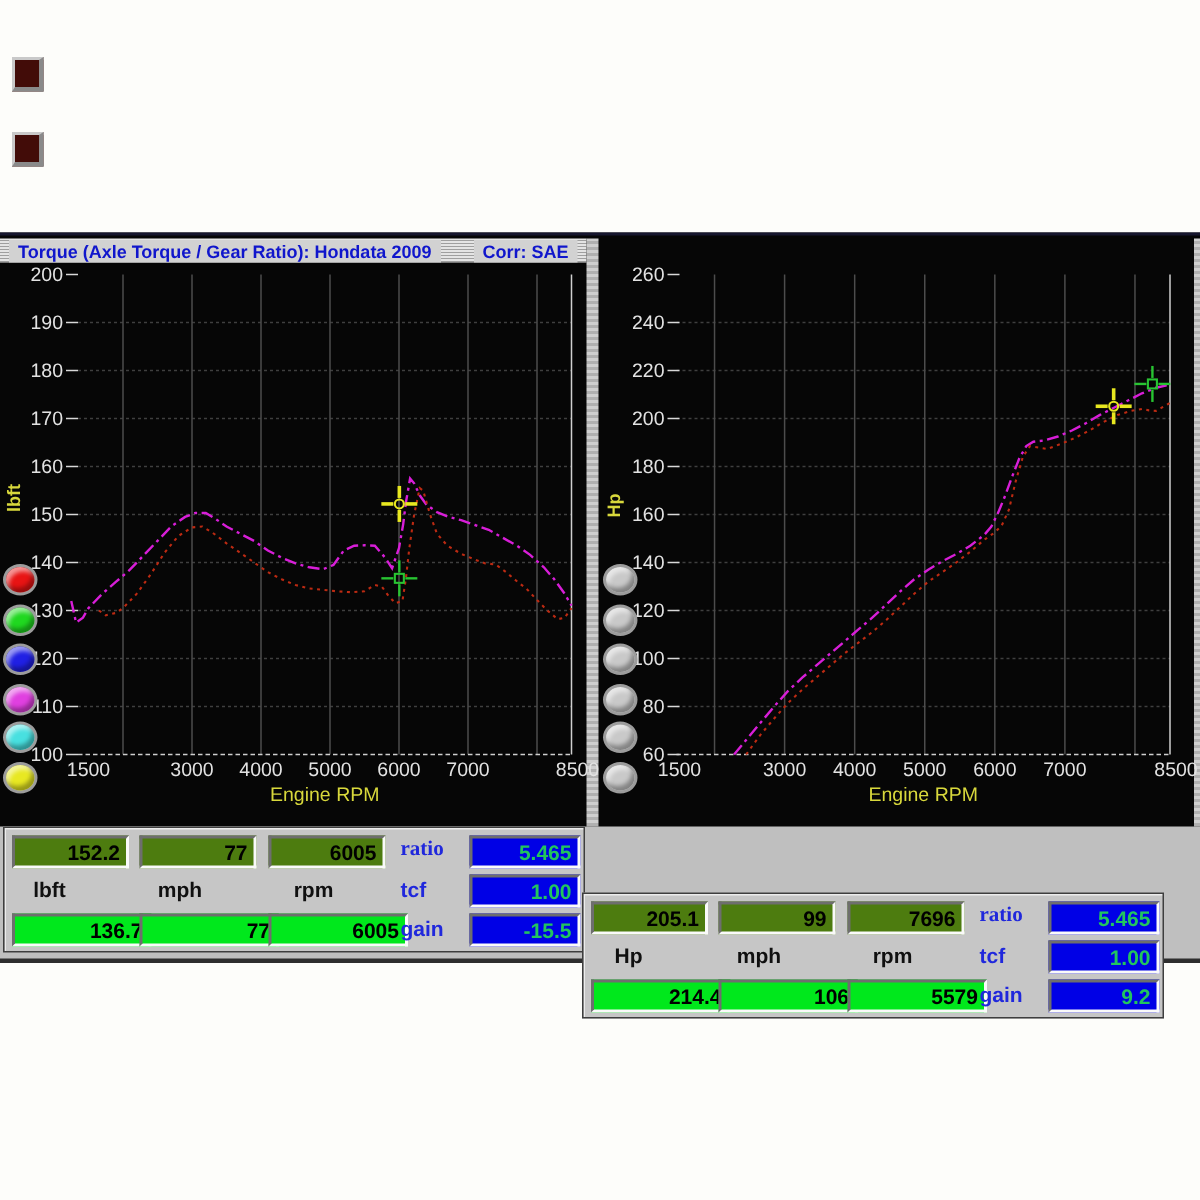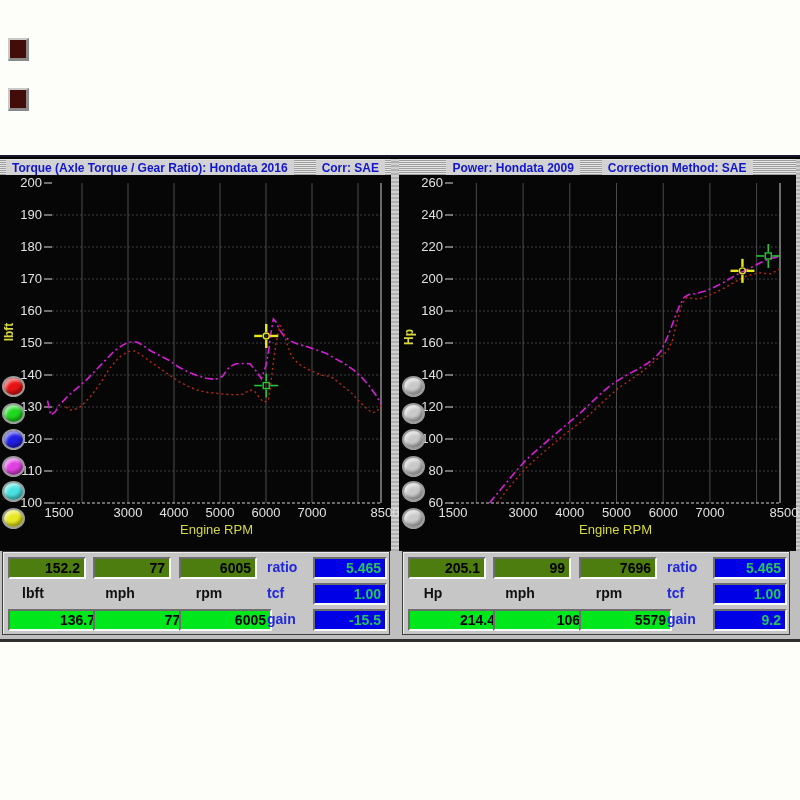--- a/index.html
+++ b/index.html
@@ -37,51 +37,47 @@
     text-align:center;transform:rotate(-90deg);}
   #ylab-left{left:-9px;top:325px;}
   #ylab-right{left:391px;top:330px;}
 
   .cbtn{position:absolute;width:19px;height:17px;border-radius:50%;border:2px solid #9c9c9c;
     box-shadow:inset -2px -3px 3px rgba(0,0,0,.35),inset 2px 3px 3px rgba(255,255,255,.55);}
 
   .readout{position:absolute;top:551px;width:386px;height:82px;background:#c6c6c6;
     border:1px solid #3e3e3e;box-shadow:inset 1px 1px 0 #ececec;}
   #readout-left{left:2px;}
-  #readout-right{left:402px;}
+  #readout-right{left:388px;margin-top:44px;}
   .vbox{position:absolute;width:70px;height:16px;border:2px solid;border-color:#6e6e6e #fafafa #fafafa #6e6e6e;
     font-weight:bold;font-size:14px;text-align:right;padding:1px 4px 1px 0;color:#000;}
   .ybg{background:#4d7c0f;}
   .gbg{background:#00e81c;padding-left:15px;}
   .bbg{background:#0000e6;color:#22c55e;}
   .c1{left:5px;}.c2{left:90px;}.c3{left:176px;}
   .r1{top:5px;}.r2{top:31px;}.r3{top:57px;}
   .unit{position:absolute;width:74px;top:33px;text-align:center;font-weight:bold;font-size:14px;color:#101010;}
   .u1{left:-7px;}.u2{left:80px;}.u3{left:169px;}
   .slabel{position:absolute;left:264px;width:42px;font-weight:bold;font-size:14px;color:#2028dc;}
   .sv{left:310px;width:66px;}
-  .sl1{top:7px;}.sl2{top:33px;}.sl3{top:59px;}
+  .sl1{top:7px;font-family:Liberation Serif, serif;}.sl2{top:33px;}.sl3{top:59px;}
 </style>
 </head>
 <body>
 
 <div id="stage">
 
   <div class="page-mark" style="top:38px;"></div>
   <div class="page-mark" style="top:88px;"></div>
 
   <div id="main-window">
 
     <div class="hbar" id="hbar-left">
-      <span>Torque (Axle Torque / Gear Ratio): Hondata 2016</span>
+      <span>Torque (Axle Torque / Gear Ratio): Hondata 2009</span>
       <span class="hgap">Corr: SAE</span>
-    </div>
-    <div class="hbar" id="hbar-right">
-      <span>Power: Hondata 2009</span>
-      <span class="hgap">Correction Method: SAE</span>
     </div>
 
     <div id="divider"></div>
     <div id="right-edge"></div>
     <div id="bottom-strip"></div>
   </div>
 
   <svg id="torque-svg" class="chart" width="393" height="376">
       <line x1="52" y1="298" x2="381" y2="298" stroke="#3f3f3f" stroke-dasharray="2 2"></line>
       <line x1="52" y1="266" x2="381" y2="266" stroke="#3f3f3f" stroke-dasharray="2 2"></line>

